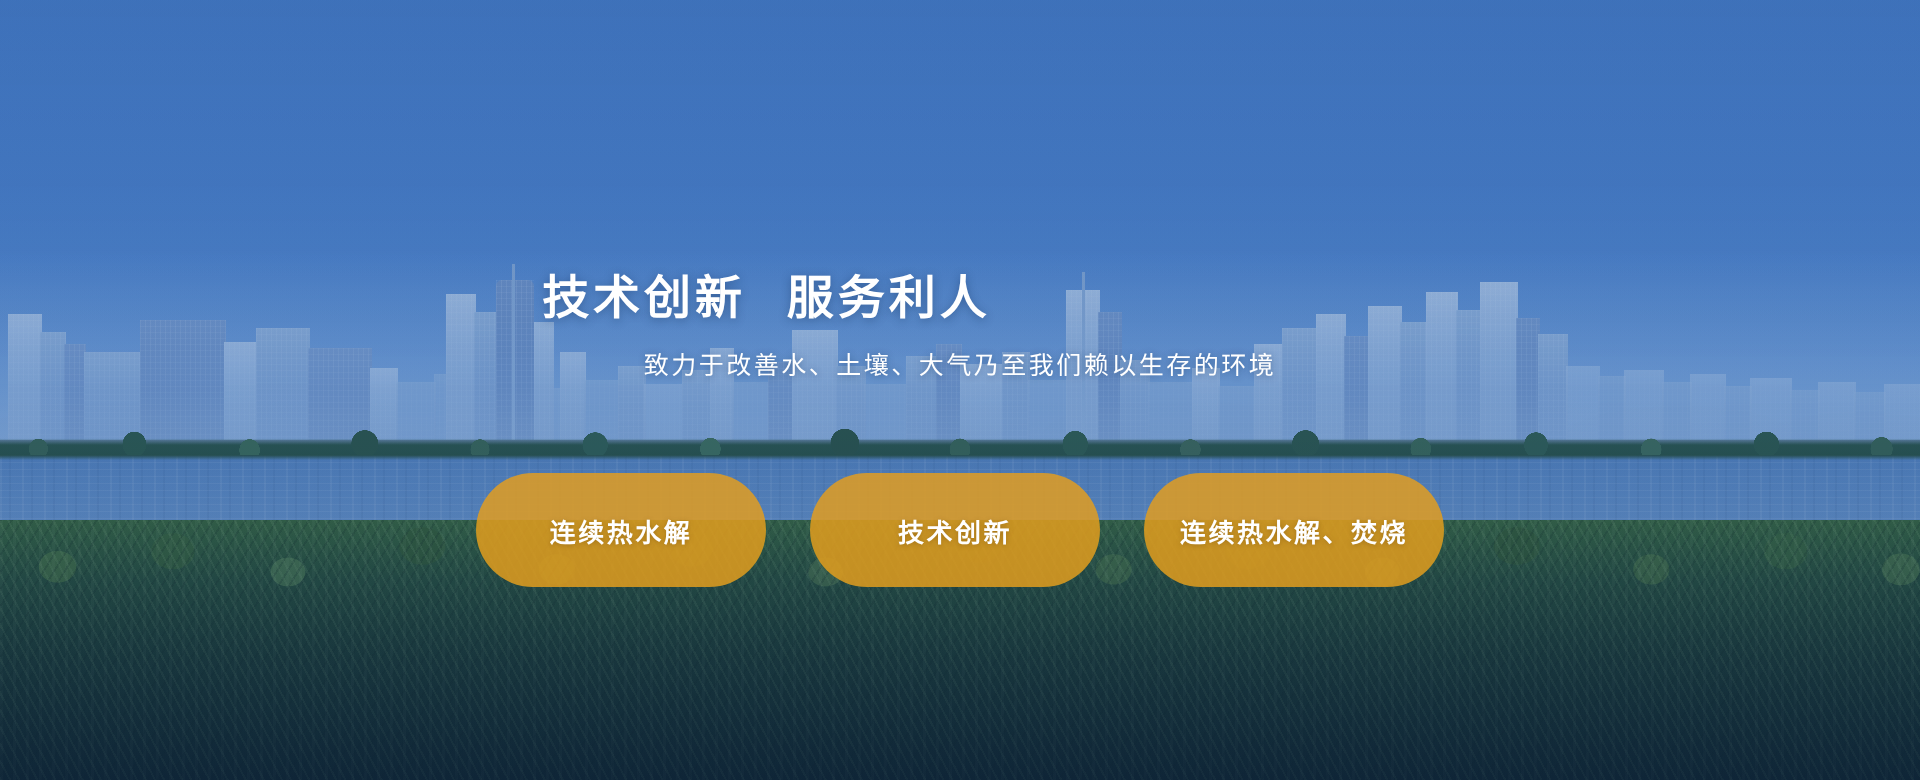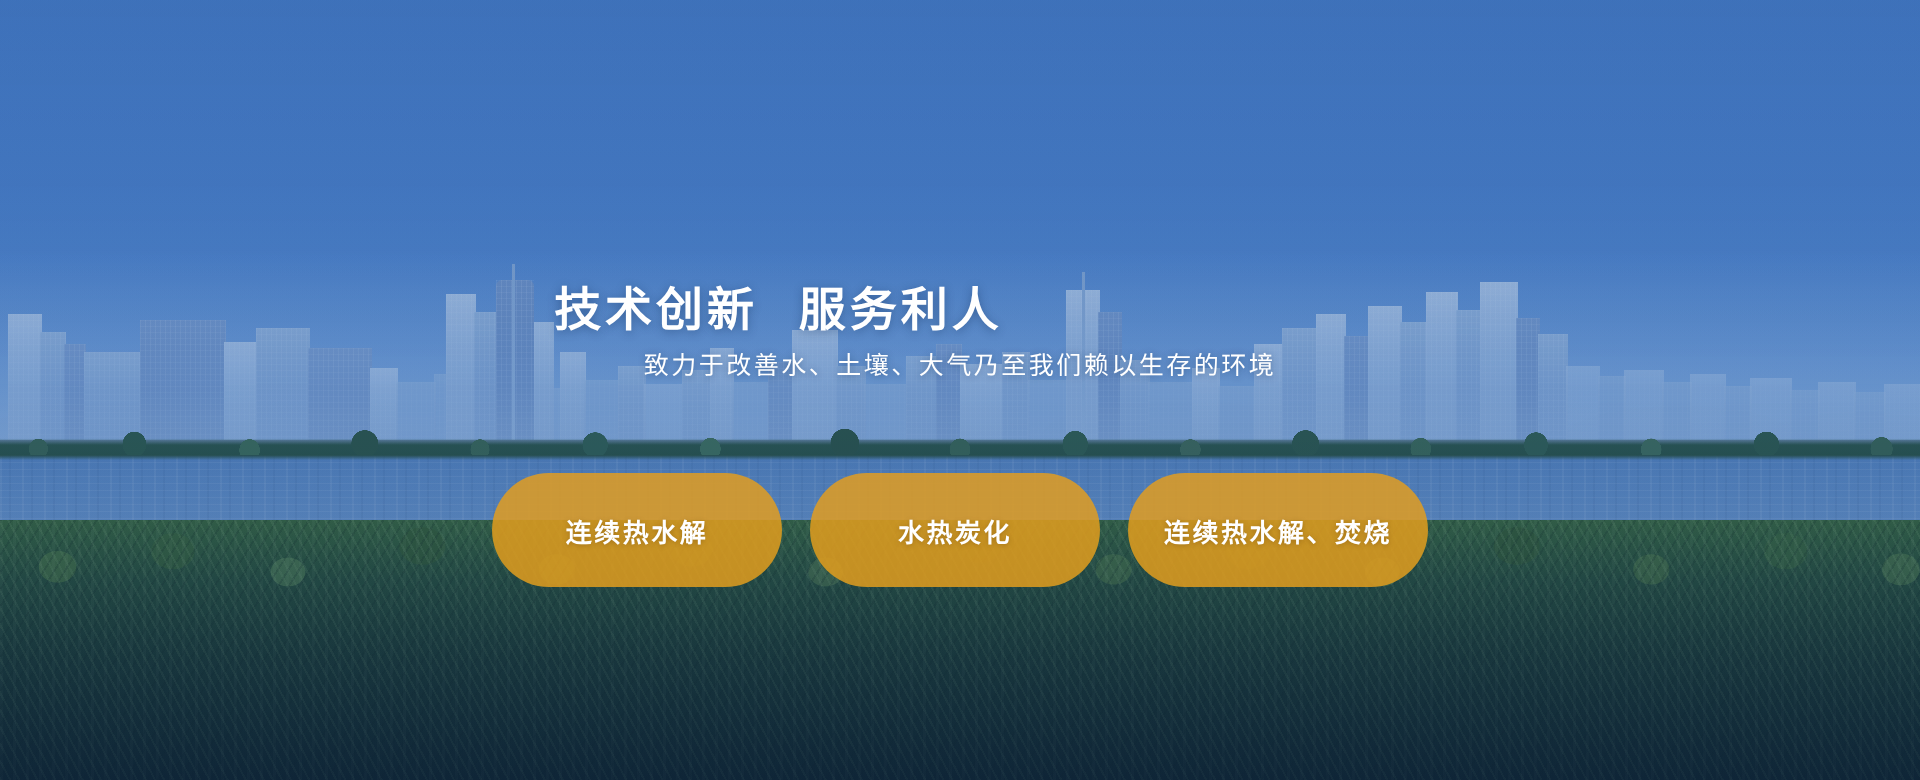--- a/index.html
+++ b/index.html
@@ -142,21 +142,21 @@
     background:linear-gradient(180deg,rgba(86,140,205,.22) 0%,rgba(70,126,196,.14) 55%,rgba(30,70,140,.20) 100%);
   }
 
   
   .copy{
     position:absolute;left:0;top:0;width:1920px;height:780px;
     display:flex;flex-direction:column;align-items:center;
     pointer-events:none;
   }
   .headline{
-    margin:16px;padding:0;
+    margin:4px;padding:0;
     position:absolute;top:268px;left:0;width:1525px;
     text-align:center;
     color:#ffffff;
     font-size:47px;
     font-weight:700;
     letter-spacing:4px;
     line-height:1.12;
     text-shadow:0 2px 10px rgba(18,48,92,.42);
     white-space:pre;
   }
@@ -169,21 +169,21 @@
     font-weight:400;
     letter-spacing:2.5px;
     line-height:1.3;
     text-shadow:0 1px 7px rgba(18,48,92,.45);
   }
 
   
   .pills{
     position:absolute;top:473px;left:0;width:1920px;
     display:flex;justify-content:center;align-items:center;
-    gap:28px;
+    gap:44px;
   }
   .pill{
     height:114px;
     min-width:290px;
     padding:0 34px;
     display:flex;align-items:center;justify-content:center;
     border:0;outline:0;
     border-radius:57px;
     background:rgba(226,156,30,.86);
     color:#ffffff;
@@ -301,17 +301,17 @@
   <div class="tint"></div>
   <div class="tint2"></div>
 
   <div class="copy">
     <h1 class="headline">技术创新  服务利人</h1>
     <p class="subline">致力于改善水、土壤、大气乃至我们赖以生存的环境</p>
   </div>
 
   <div class="pills">
     <button class="pill">连续热水解</button>
-    <button class="pill">水热炭化</button>
+    <button class="pill">技术创新</button>
     <button class="pill pill--wide">连续热水解、焚烧</button>
   </div>
 
 </div>
 
 </body></html>

